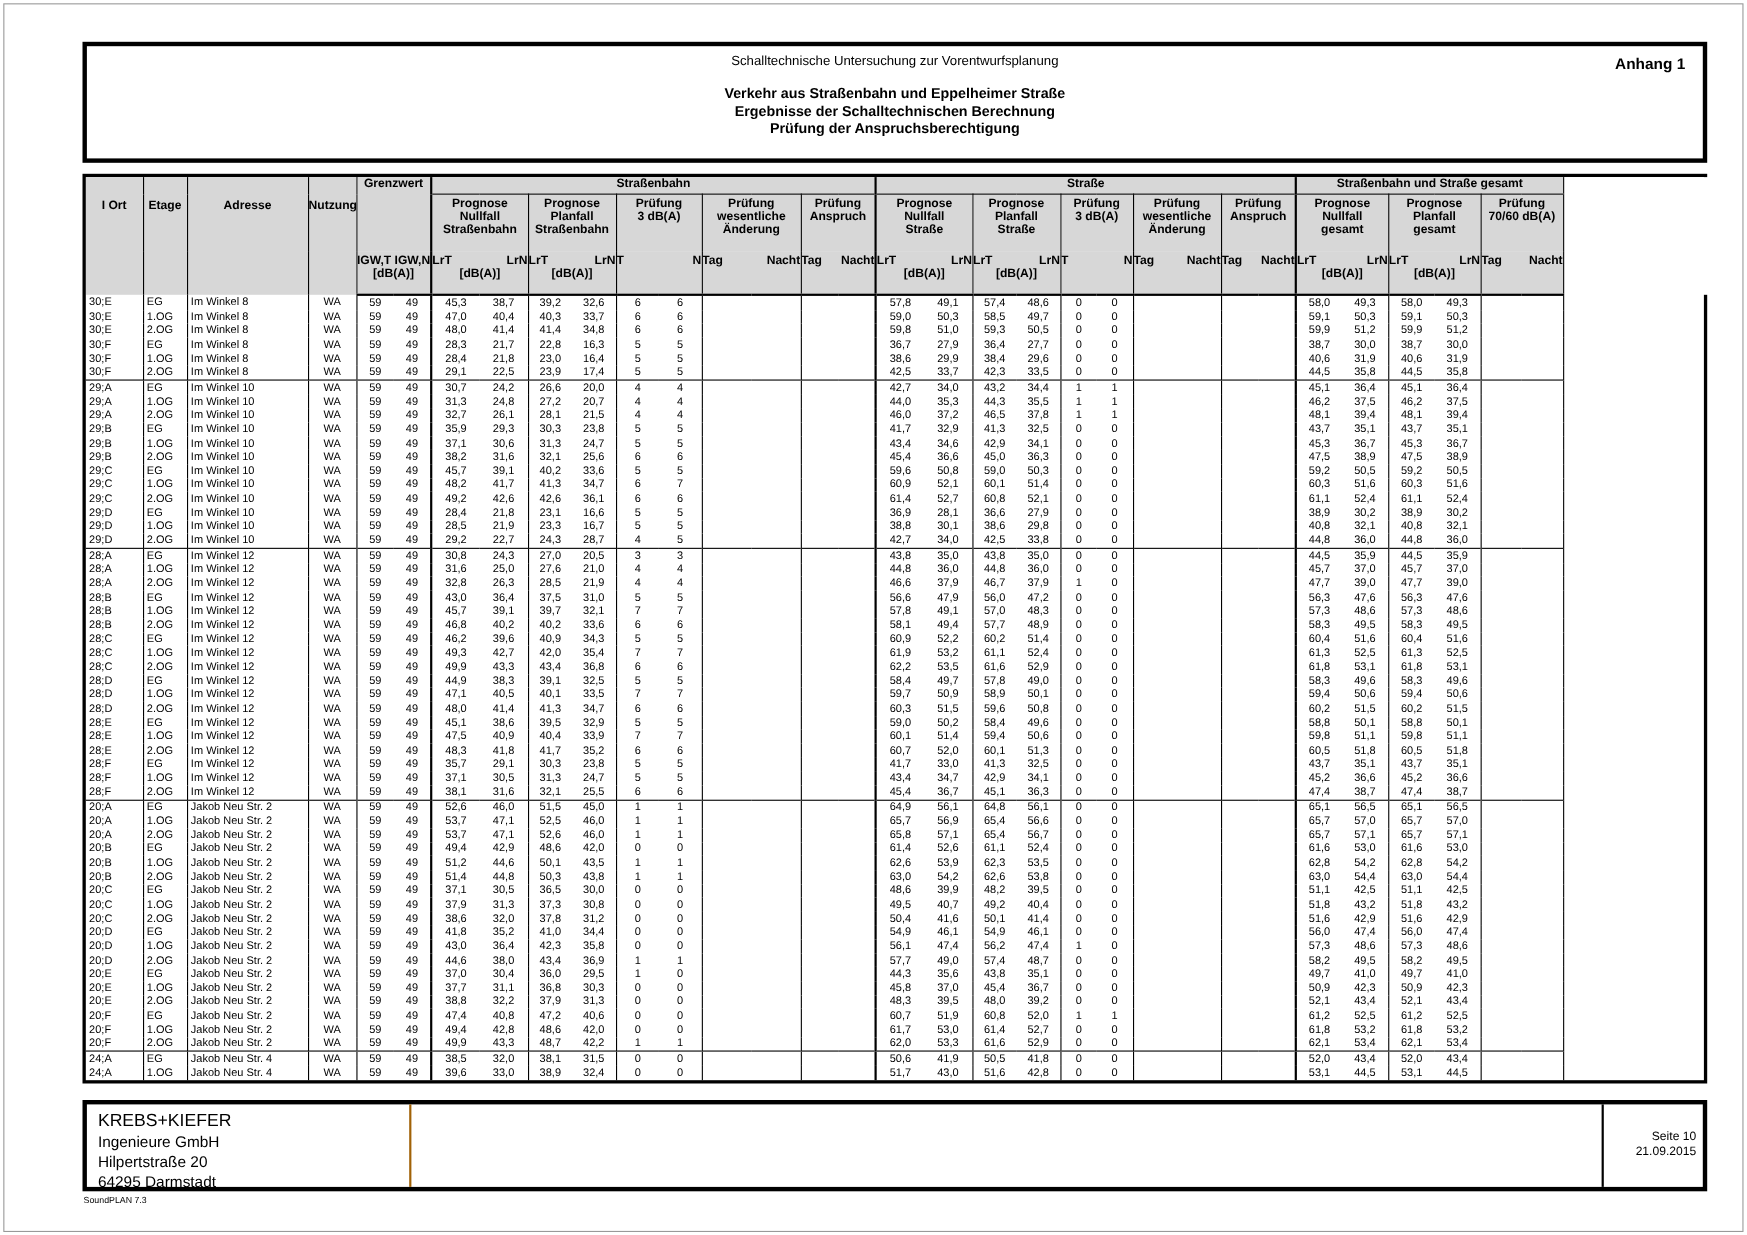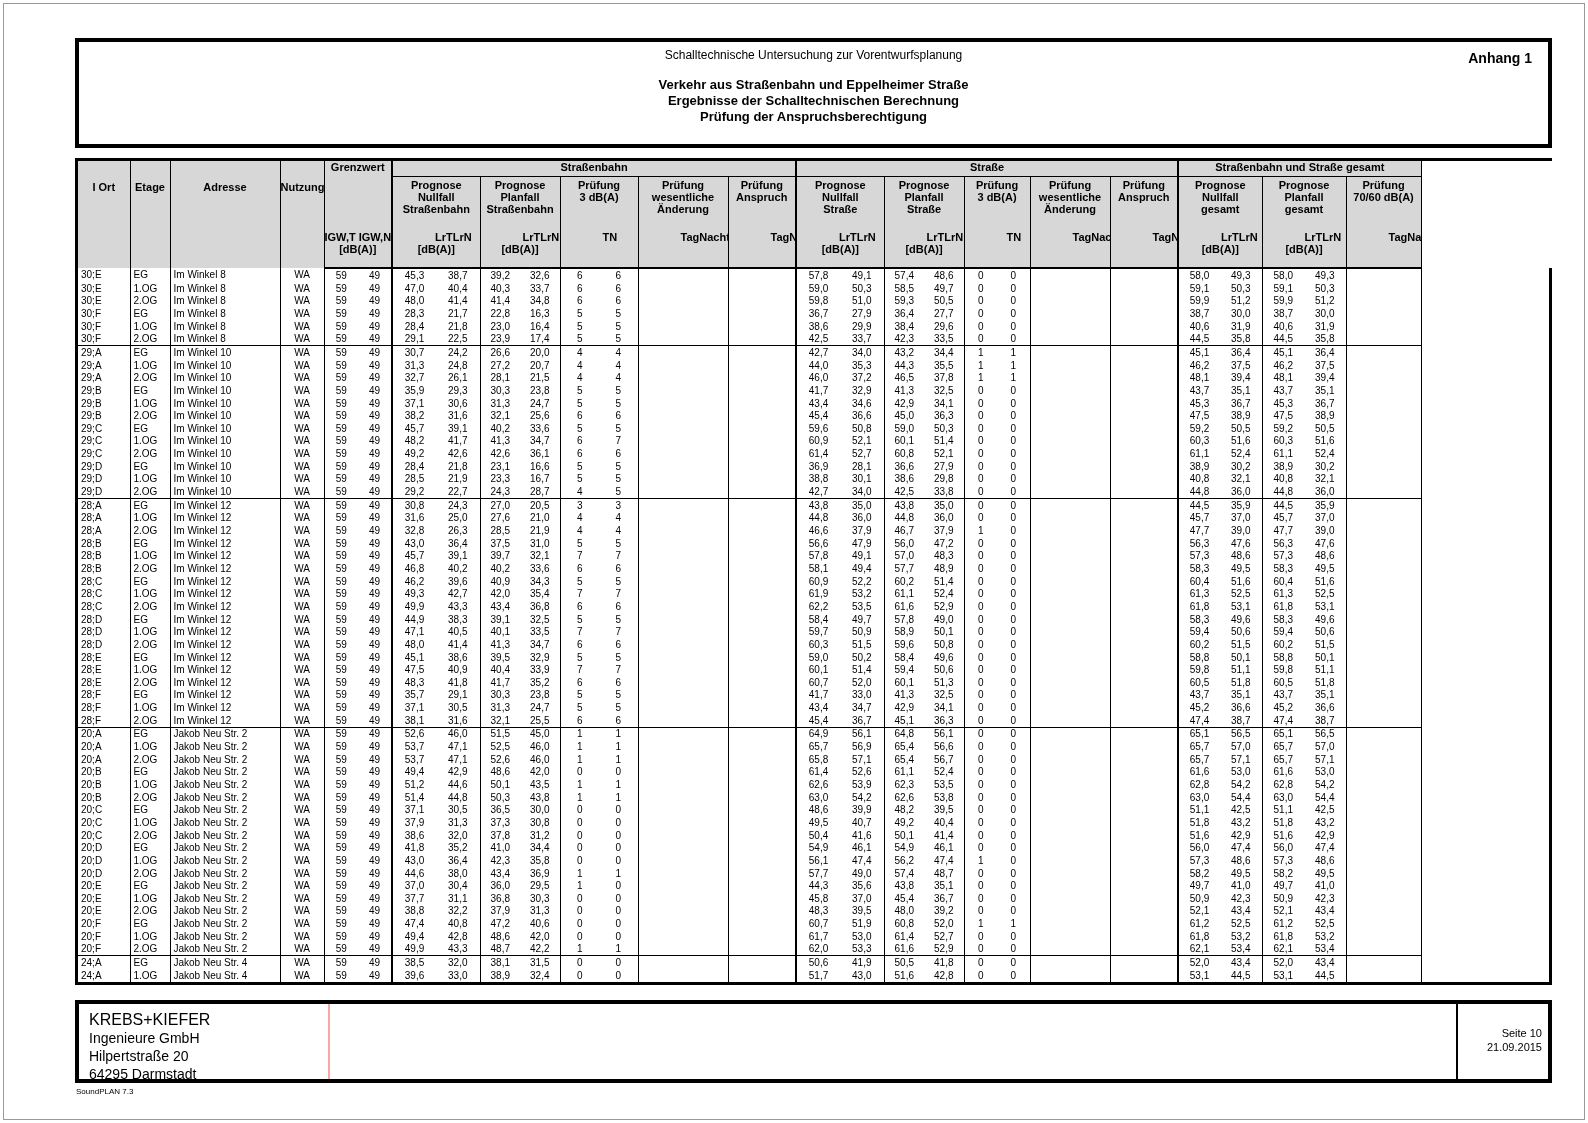--- a/index.html
+++ b/index.html
@@ -21,31 +21,31 @@
   .table-box{position:absolute;left:75px;top:158px;width:1477px;height:827px;border:3px solid #000;box-sizing:border-box;}
   table{width:100%;height:100%;border-collapse:collapse;table-layout:fixed;}
   th,td{margin:0;padding:0;overflow:hidden;white-space:nowrap;}
   thead th{background:#d7d7d7;font-weight:bold;font-size:11px;line-height:12px;text-align:center;vertical-align:top;}
   thead th.trail-h{background:#fff;border-bottom:none;}
   tr.h1 th{height:15px;font-size:11px;}
   tr.h1 th.gb{border-bottom:1px solid #000;}
   tr.h1 th.single{vertical-align:top;padding-top:20px;}
   tr.h2 th{height:50px;white-space:pre-line;padding-top:2px;}
   tr.h3 th{height:36px;border-bottom:2px solid #000;padding-top:2px;}
-  .pair{display:flex;justify-content:flex-start;margin-left:42px;}
+  .pair{display:flex;justify-content:space-between;}
   tbody td{font-size:10px;line-height:11px;text-align:center;vertical-align:middle;}
   td.ta-l{text-align:left;padding-left:3px;}
   .bl{border-left:1px solid #000;}
   .BL{border-left:2px solid #000;}
   tr.gsep td{border-top:1px solid #000;}
   tr.gsep td.trail{border-top:none;}
 
   
   .footer-box{position:absolute;left:75px;top:1000px;width:1477px;height:83px;border:4px solid #000;box-sizing:border-box;display:flex;}
-  .footer-left{width:251px;border-right:2px solid #fca5a5;box-sizing:border-box;padding:6px 0 0 10px;}
+  .footer-left{width:295px;border-right:2px solid #a16207;box-sizing:border-box;padding:6px 0 0 10px;}
   .footer-left .co{font-size:16px;line-height:19px;}
   .footer-left .ln{font-size:14px;line-height:18px;}
   .footer-mid{flex:1;}
   .footer-right{width:92px;border-left:2px solid #000;box-sizing:border-box;text-align:right;font-size:11px;line-height:14px;padding:22px 6px 0 0;}
   .software{position:absolute;left:76px;top:1087px;font-size:8px;}
 </style>
 </head>
 <body>
 
 <div class="page-frame"></div>

